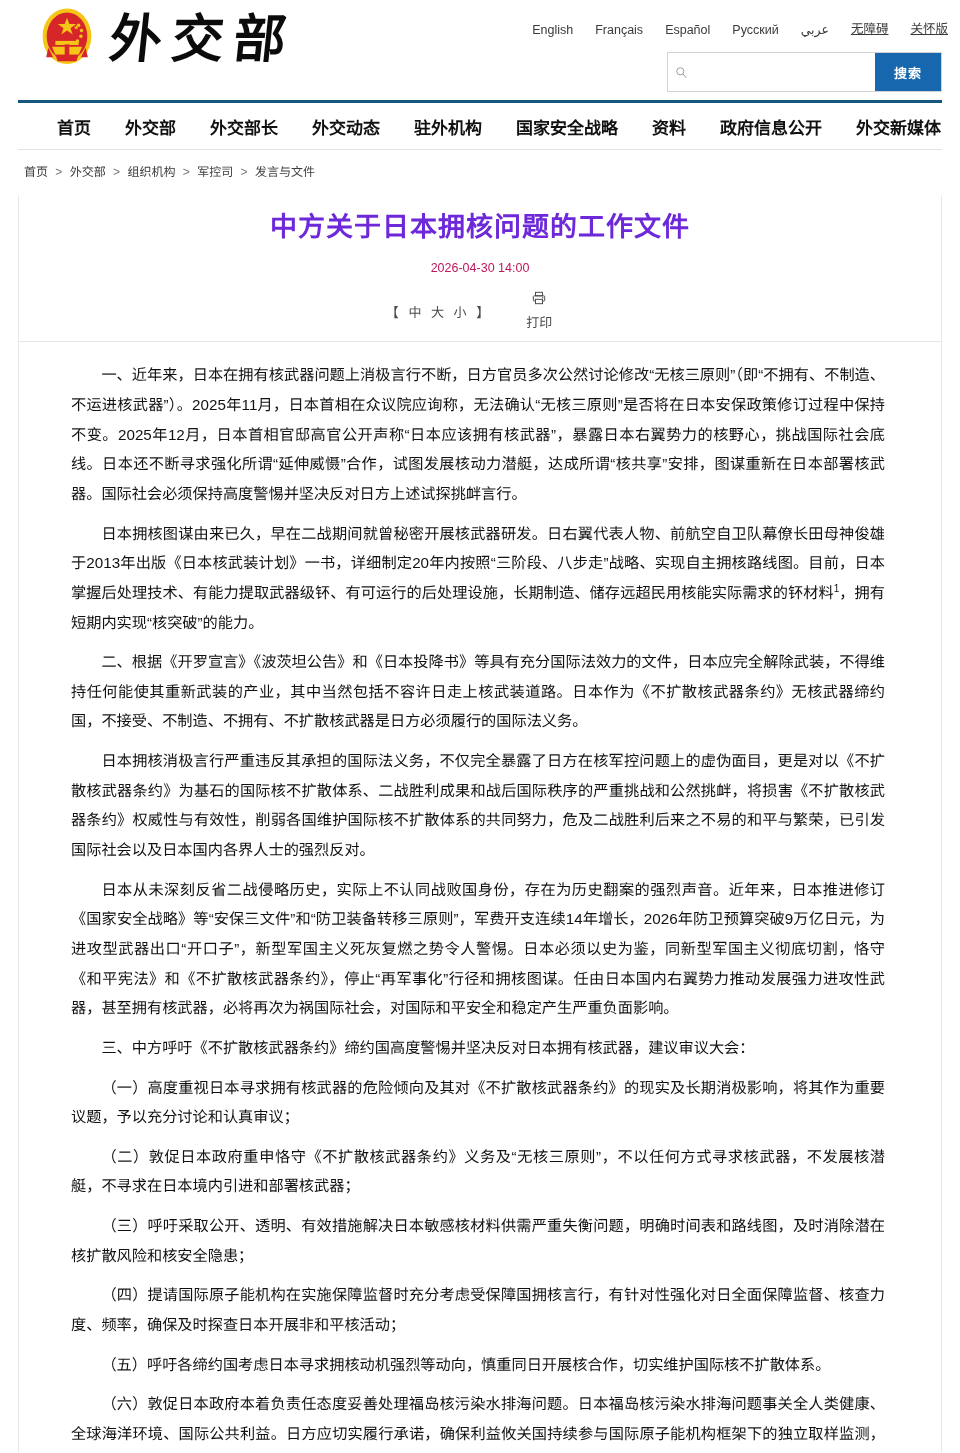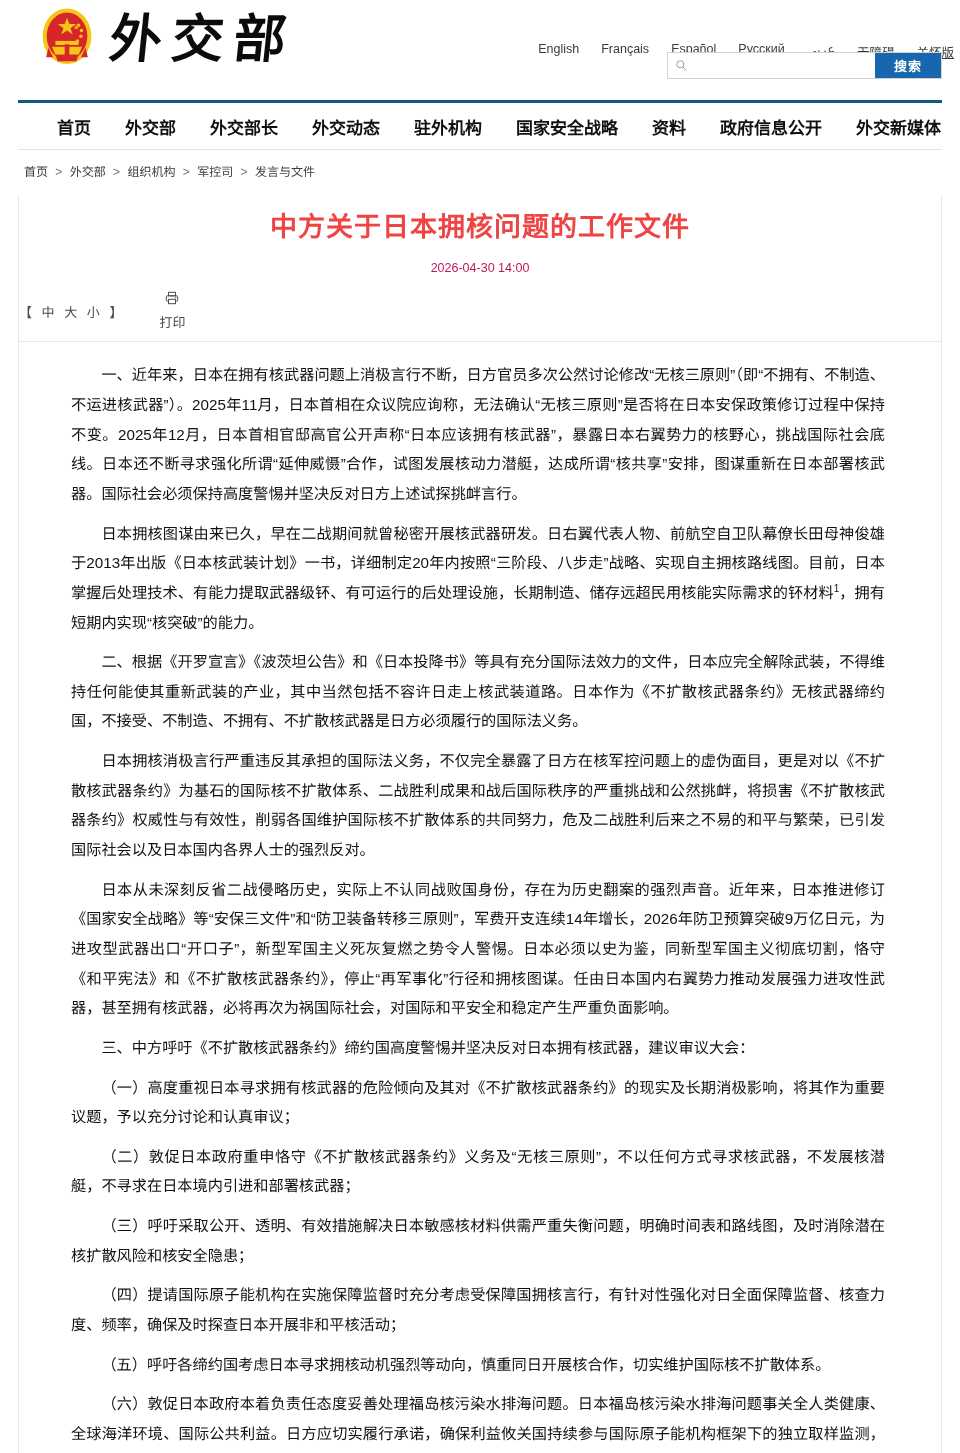--- a/index.html
+++ b/index.html
@@ -42,45 +42,44 @@
     font-weight: 700;
     letter-spacing: 10px;
     color: #0b0b0b;
     line-height: 1;
     transform: skewX(-6deg);
     padding-top: 2px;
   }
 
   .lang-bar {
     position: absolute;
-    right: 6px;
+    right: 12px;
     top: 18px;
     display: flex;
-    align-items: flex-start;
+    align-items: flex-end;
     gap: 22px;
     font-size: 12.5px;
     color: #3a3a3a;
-    margin-top: 24px;
   }
   .lang-bar span {
     white-space: nowrap;
     cursor: pointer;
   }
   .lang-bar span.cn {
     font-size: 12.5px;
     text-decoration: underline;
   }
 
   .search-wrap {
     position: absolute;
     right: 18px;
     top: 52px;
     display: flex;
     width: 275px;
-    height: 27px;
+    height: 40px;
     border: 1px solid #d2d2d2;
     box-sizing: border-box;
     background: #fff;
   }
   .search-icon-box {
     width: 26px;
     display: flex;
     align-items: center;
     justify-content: center;
   }
@@ -147,33 +146,33 @@
     min-height: 1200px;
     position: relative;
   }
   .article-head {
     padding: 14px 60px 0 60px;
     text-align: center;
   }
   .article-title {
     font-size: 27px;
     font-weight: 700;
-    color: #ef4444;
+    color: #6d28d9;
     letter-spacing: 1px;
     line-height: 1.35;
     margin: 0 0 16px 0;
   }
   .article-date {
     font-size: 12.5px;
     color: #be185d;
     margin-bottom: 16px;
   }
   .article-tools {
     display: flex;
-    justify-content: flex-start;
+    justify-content: center;
     align-items: center;
     gap: 34px;
     padding: 0 22px 0 0;
     font-size: 13px;
     color: #4a4a4a;
   }
   .fontsize-group {
     letter-spacing: 3px;
     cursor: pointer;
   }

